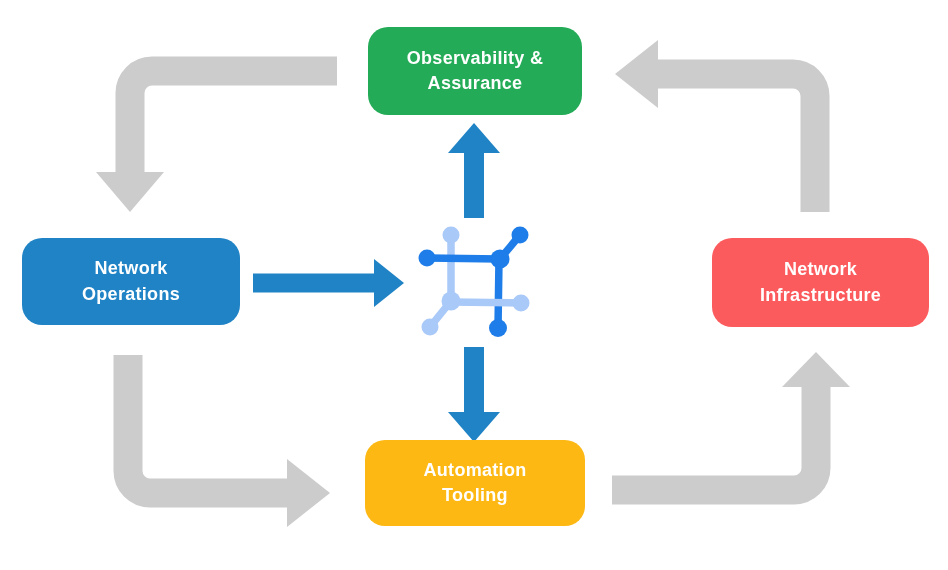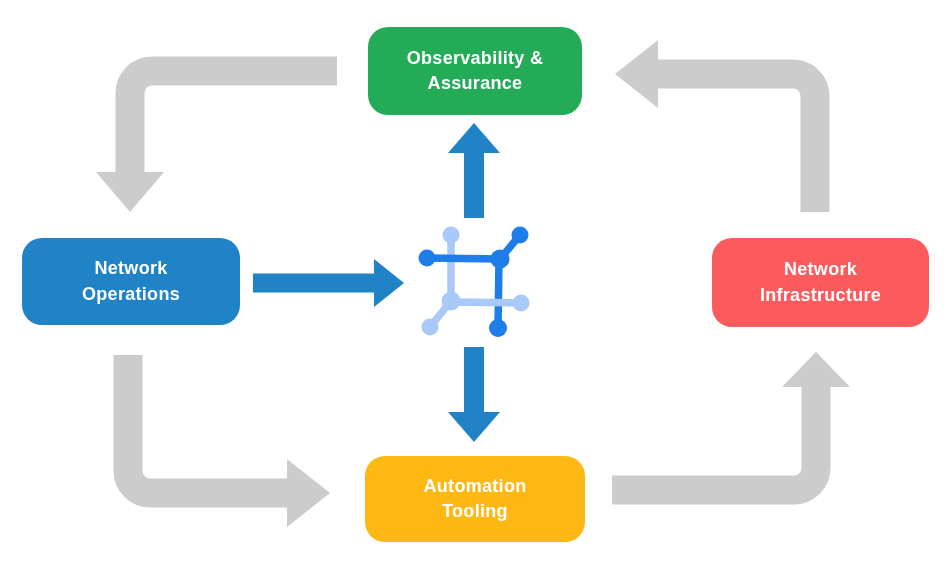--- a/index.html
+++ b/index.html
@@ -32,21 +32,21 @@
     color: #ffffff;
     font-size: 18px;
     font-weight: 600;
     letter-spacing: 0.3px;
     line-height: 1.4;
     white-space: pre-line;
   }
   .node-observability   { left: 368px; top: 27px;  width: 214px; height: 88px; background: #23AB57; }
   .node-operations      { left: 22px;  top: 238px; width: 218px; height: 87px; background: #1F83C5; }
   .node-infrastructure  { left: 712px; top: 238px; width: 217px; height: 89px; background: #FC5B5E; }
-  .node-automation      { left: 365px; top: 456px; width: 220px; height: 86px; background: #FDB813; }
+  .node-automation      { left: 365px; top: 440px; width: 220px; height: 86px; background: #FDB813; }
 </style>
 </head>
 <body>
 
 <div id="canvas">
 
   <svg id="arrow-layer" viewBox="0 0 948 570" xmlns="http://www.w3.org/2000/svg">
 
     <g>
       <path d="M 337 71 L 152 71 A 22 22 0 0 0 130 93 L 130 174" fill="none" stroke="#CCCCCC" stroke-width="29"></path>

